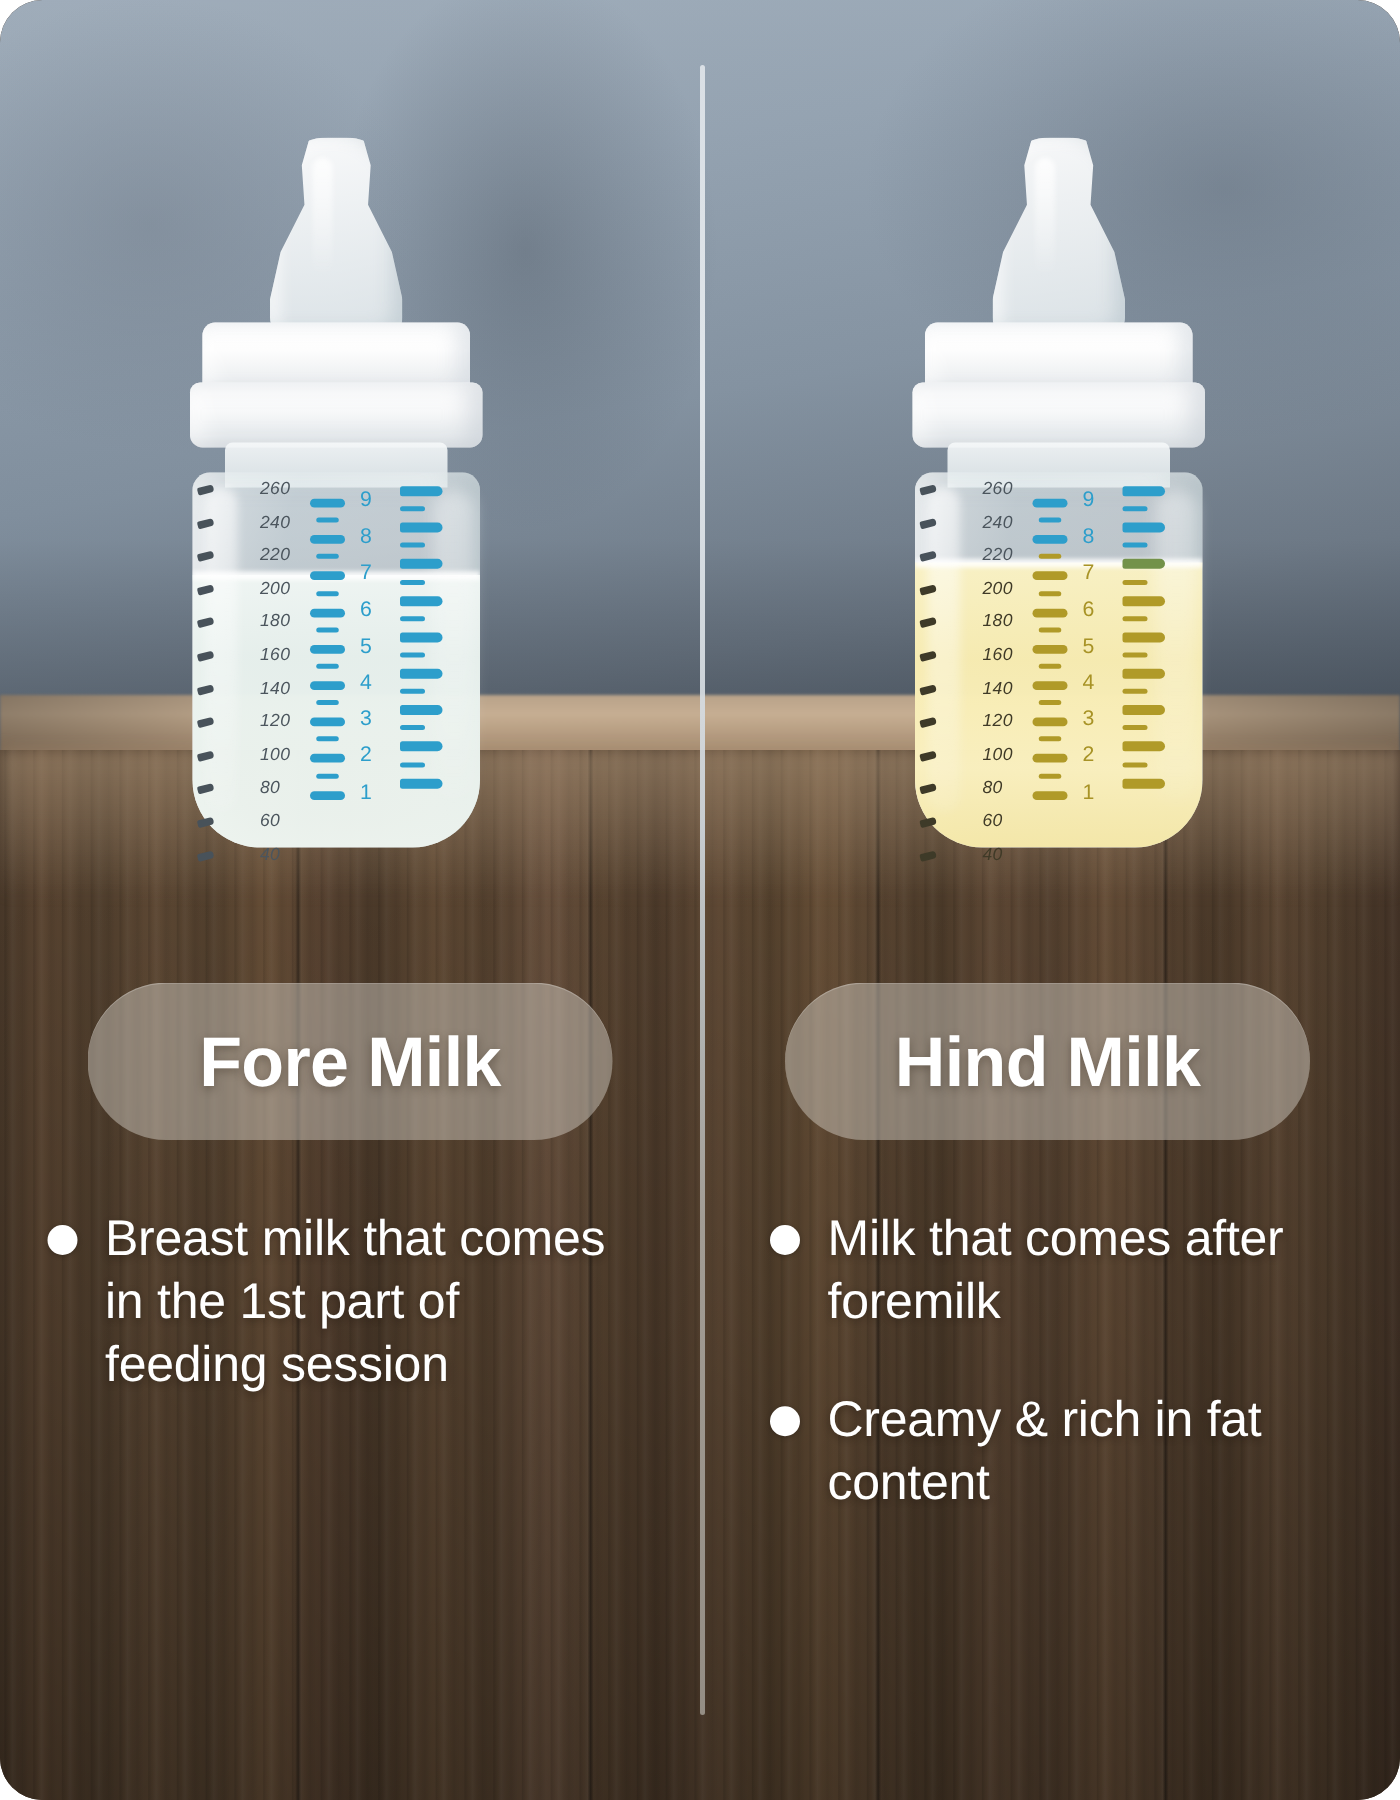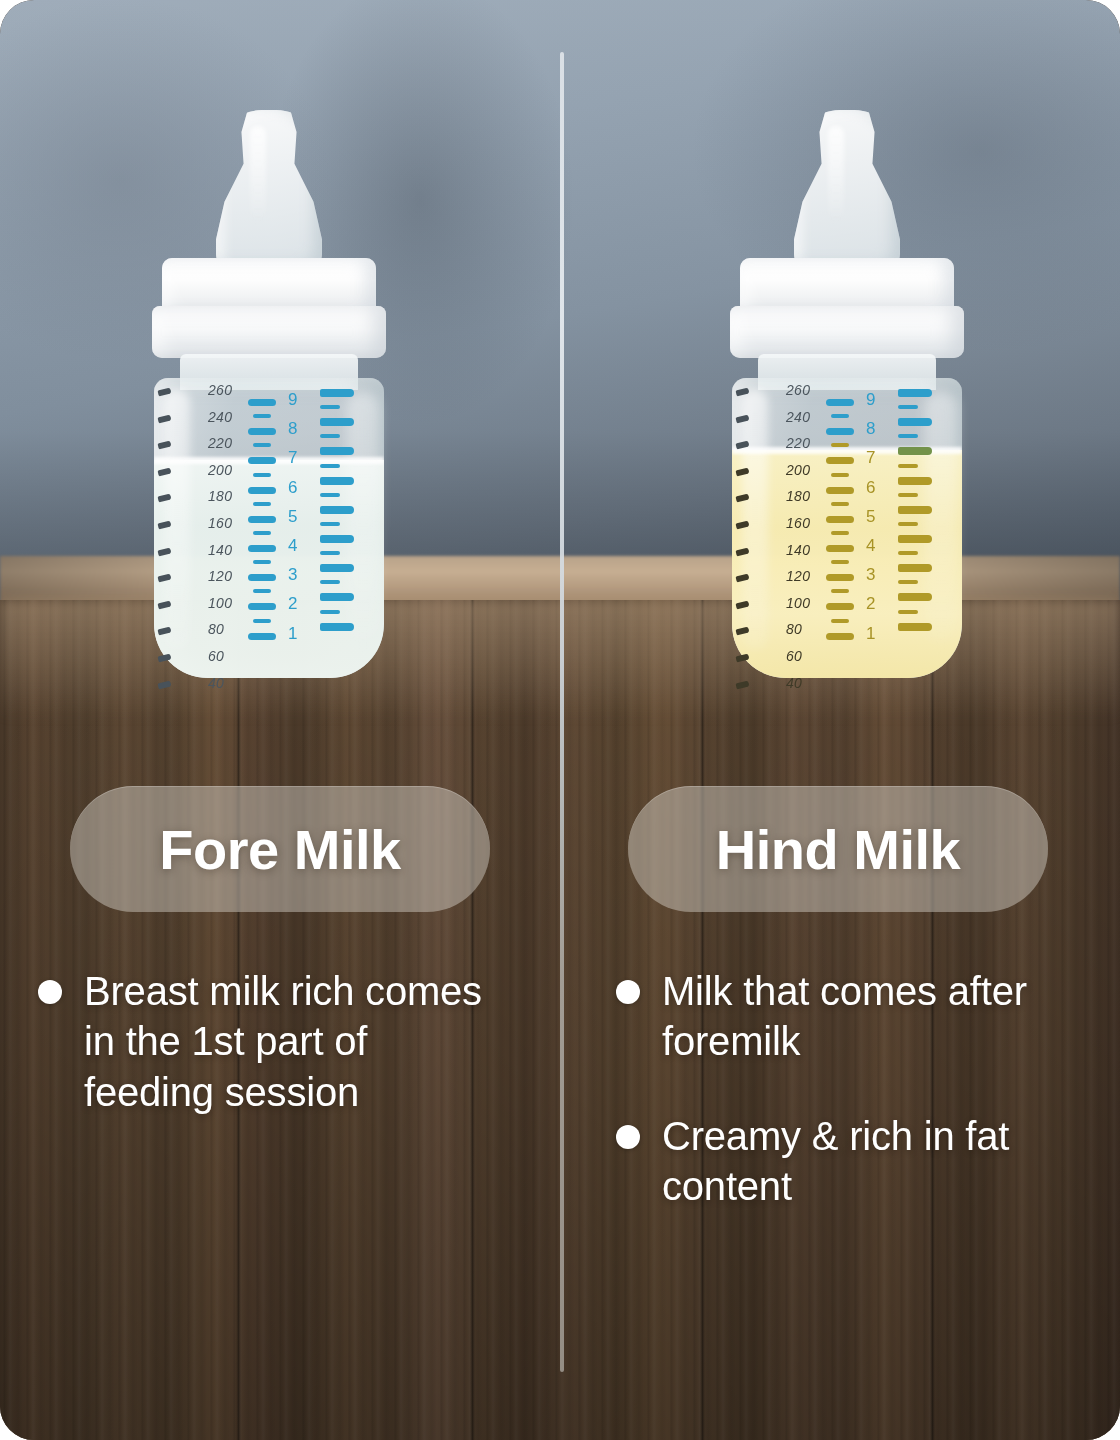--- a/index.html
+++ b/index.html
@@ -549,21 +549,21 @@
   <div class="pill pill-left">
     <span class="pill-text">Fore Milk</span>
   </div>
   <div class="pill pill-right">
     <span class="pill-text">Hind Milk</span>
   </div>
 
   <div class="col col-left">
     <div class="bullet">
       <span class="dot"></span>
-      <span class="btext">Breast milk rich comes in the 1st part of feeding session</span>
+      <span class="btext">Breast milk that comes in the 1st part of feeding session</span>
     </div>
   </div>
 
   <div class="col col-right">
     <div class="bullet">
       <span class="dot"></span>
       <span class="btext">Milk that comes after foremilk</span>
     </div>
     <div class="bullet">
       <span class="dot"></span>

